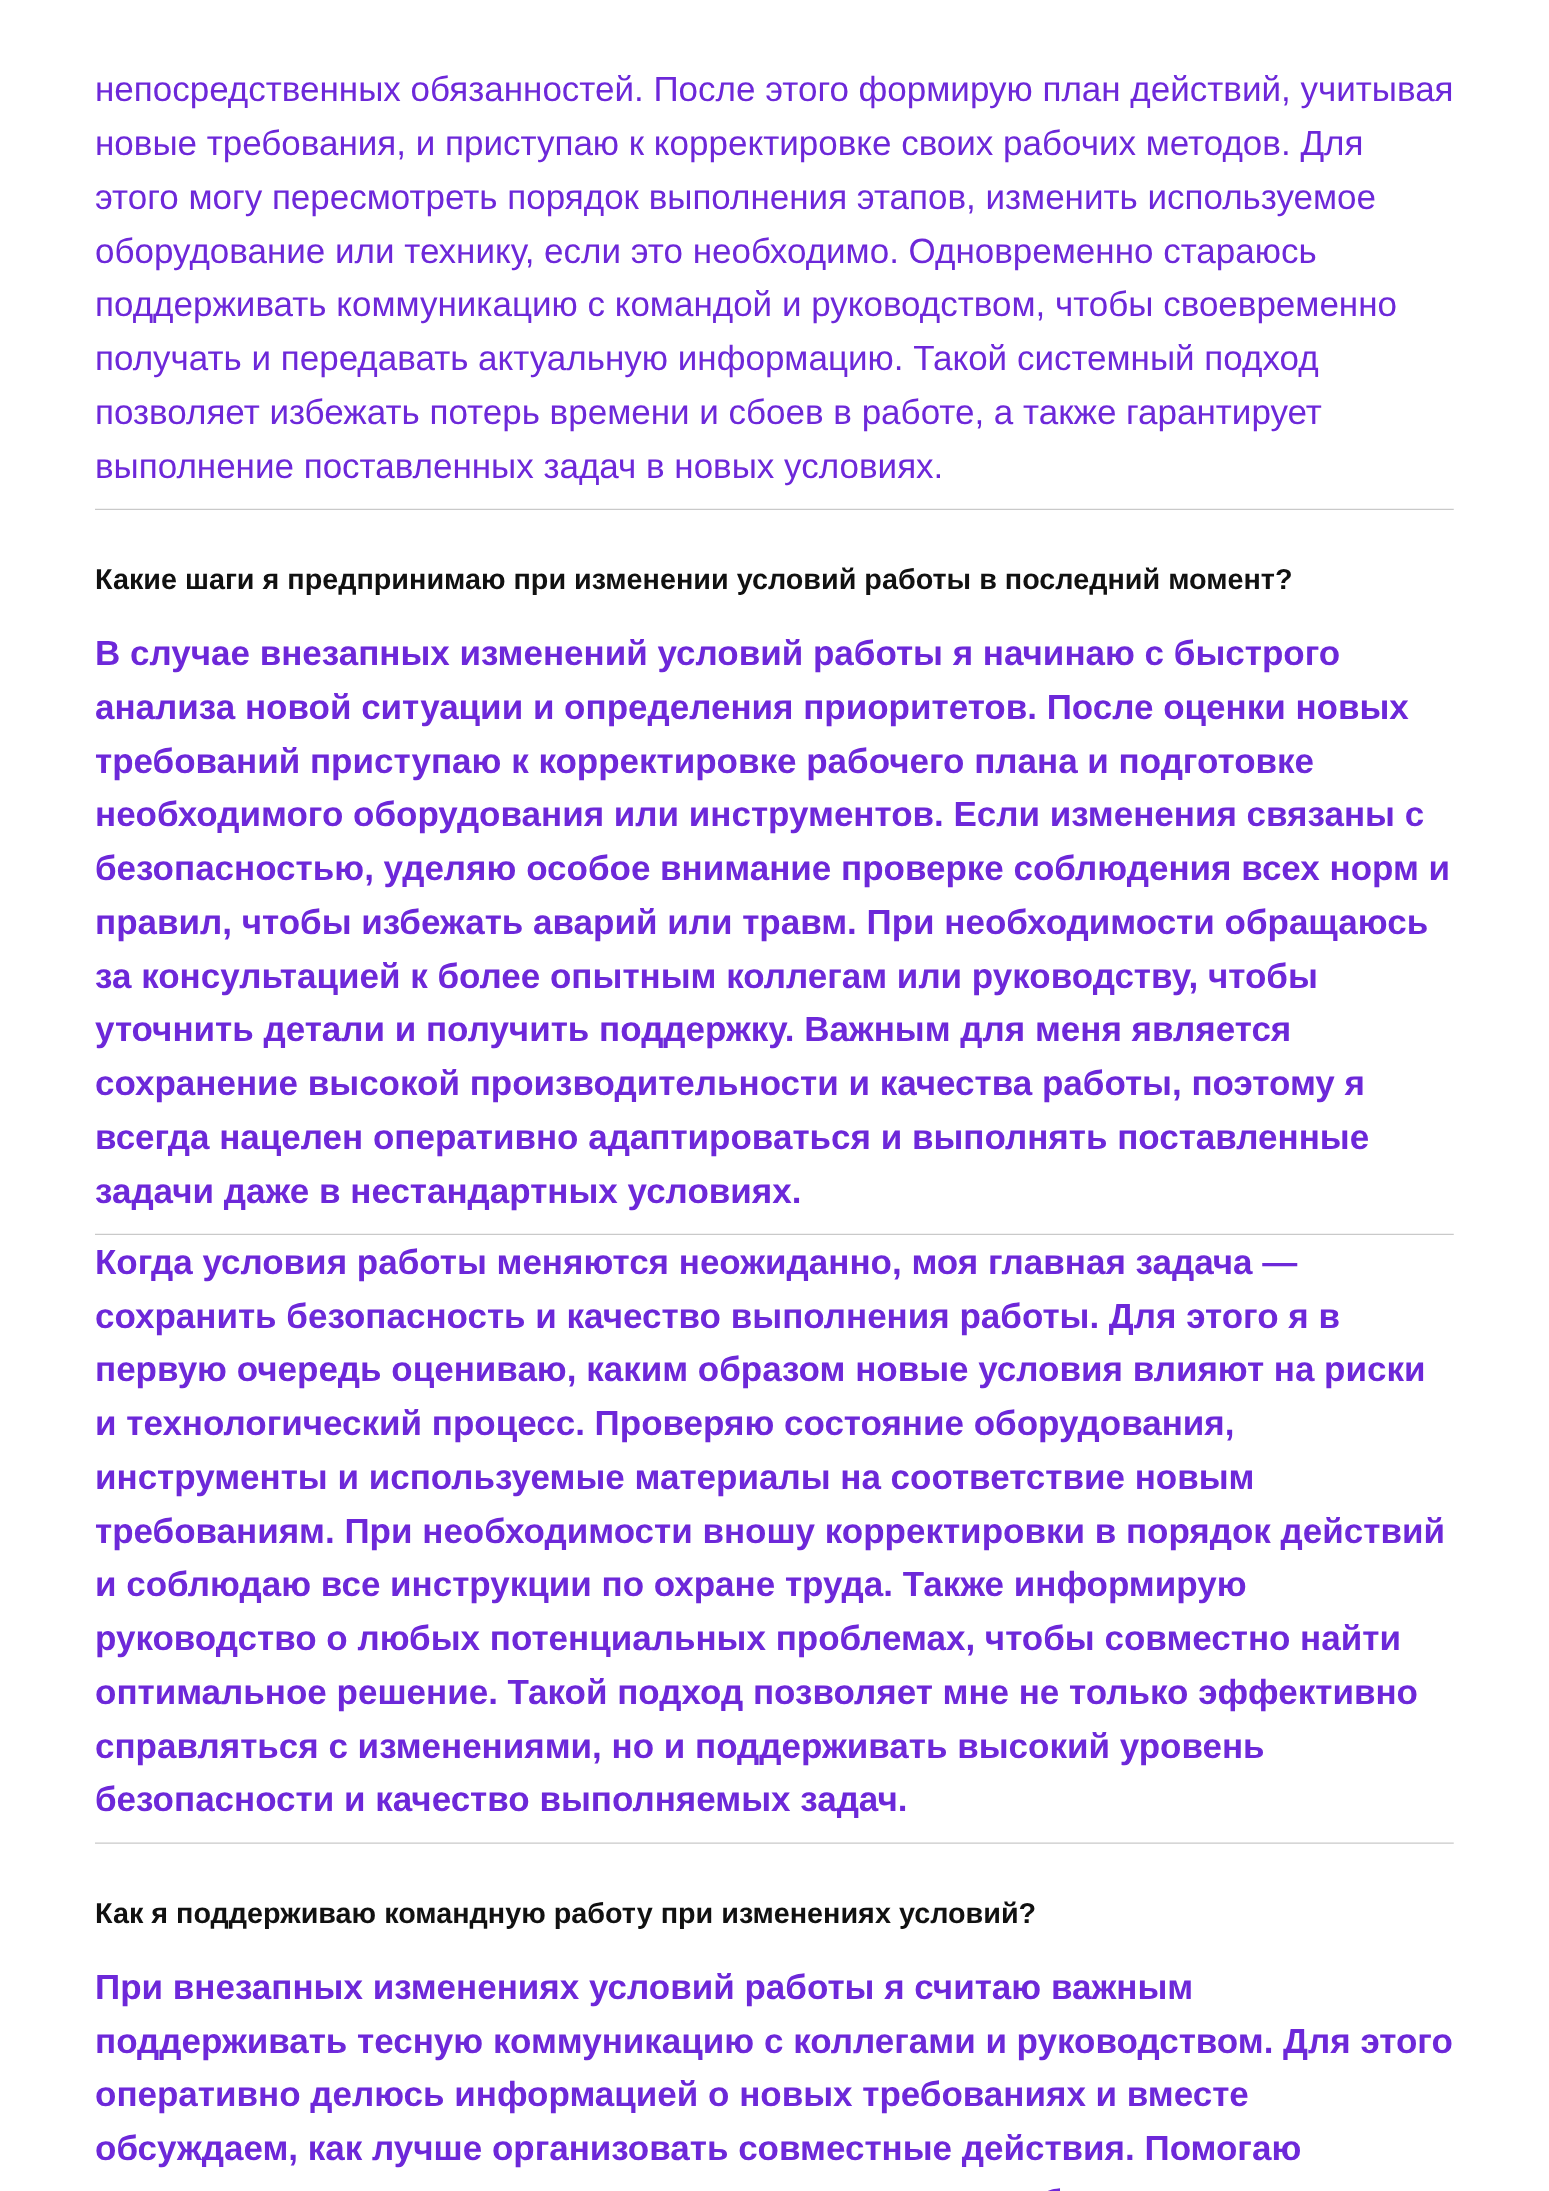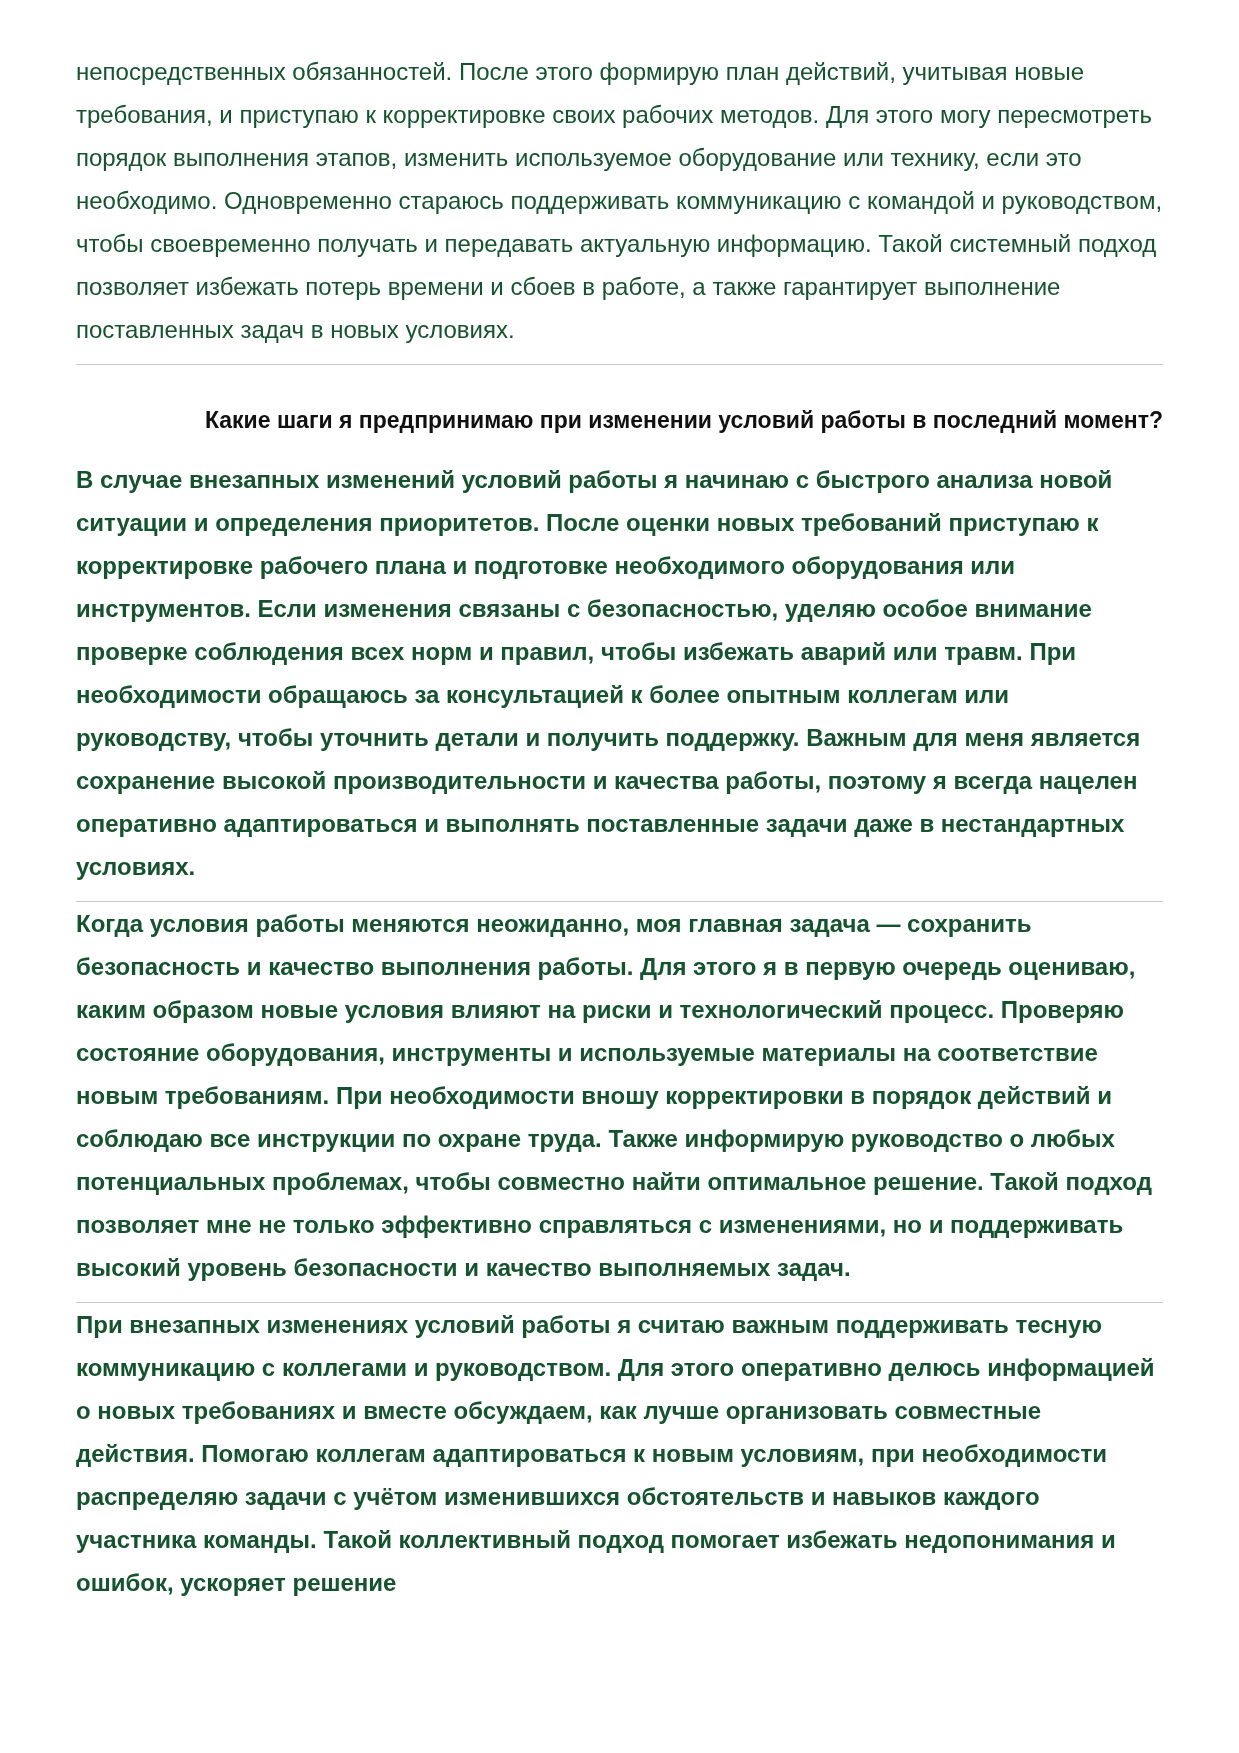--- a/index.html
+++ b/index.html
@@ -12,40 +12,39 @@
     height: 1753px;
     box-sizing: border-box;
     margin: 0 auto;
     padding: 50px 76px 0 76px;
     background: #ffffff;
     overflow: hidden;
     font-family: "Liberation Sans", "DejaVu Sans", sans-serif;
     color: #3b3b3b;
   }
   .body-text {
-    font-size: 24px;
+    font-size: 28px;
     line-height: 43px;
     font-weight: 400;
     margin: 0;
     text-align: left;
-    color: #14532d;
+    color: #6d28d9;
   }
   .divider {
     border: none;
     border-top: 1px solid #c9c9c9;
     height: 0;
     margin: 13px 0 0 0;
   }
   .question-heading {
     font-size: 23px;
     line-height: 43px;
     font-weight: 700;
     color: #111111;
     margin: 34px 0 16px 0;
-    text-align: right;
   }
   .answer {
     margin: 0;
     font-weight: bold;
   }
 </style>
 </head>
 <body>
 
 <div class="page">
@@ -61,16 +60,17 @@
 
   <hr class="divider">
 
   <section>
     <p class="body-text answer">Когда условия работы меняются неожиданно, моя главная задача — сохранить безопасность и качество выполнения работы. Для этого я в первую очередь оцениваю, каким образом новые условия влияют на риски и технологический процесс. Проверяю состояние оборудования, инструменты и используемые материалы на соответствие новым требованиям. При необходимости вношу корректировки в порядок действий и соблюдаю все инструкции по охране труда. Также информирую руководство о любых потенциальных проблемах, чтобы совместно найти оптимальное решение. Такой подход позволяет мне не только эффективно справляться с изменениями, но и поддерживать высокий уровень безопасности и качество выполняемых задач.</p>
   </section>
 
   <hr class="divider">
 
   <section>
+    <h2 class="question-heading">Как я поддерживаю командную работу при изменениях условий?</h2>
     <p class="body-text answer">При внезапных изменениях условий работы я считаю важным поддерживать тесную коммуникацию с коллегами и руководством. Для этого оперативно делюсь информацией о новых требованиях и вместе обсуждаем, как лучше организовать совместные действия. Помогаю коллегам адаптироваться к новым условиям, при необходимости распределяю задачи с учётом изменившихся обстоятельств и навыков каждого участника команды. Такой коллективный подход помогает избежать недопонимания и ошибок, ускоряет решение</p>
   </section>
 
 </div>
 
 </body></html>

